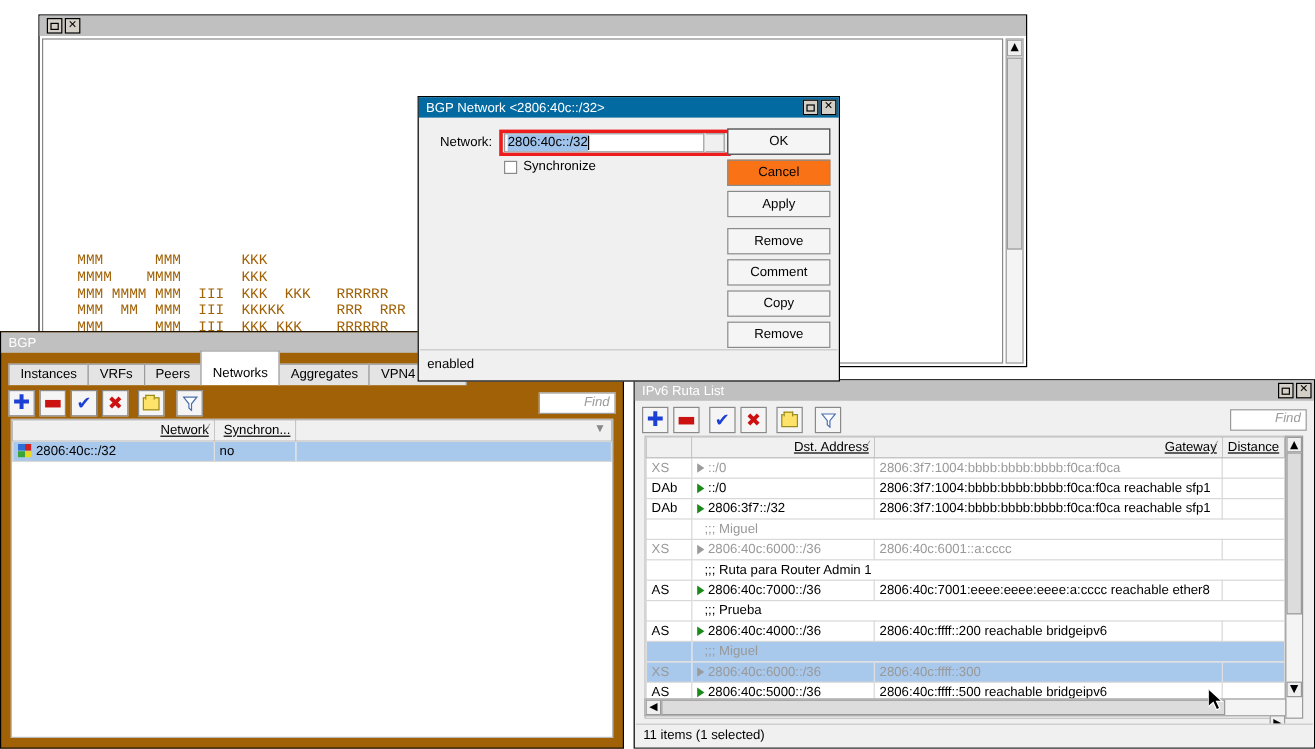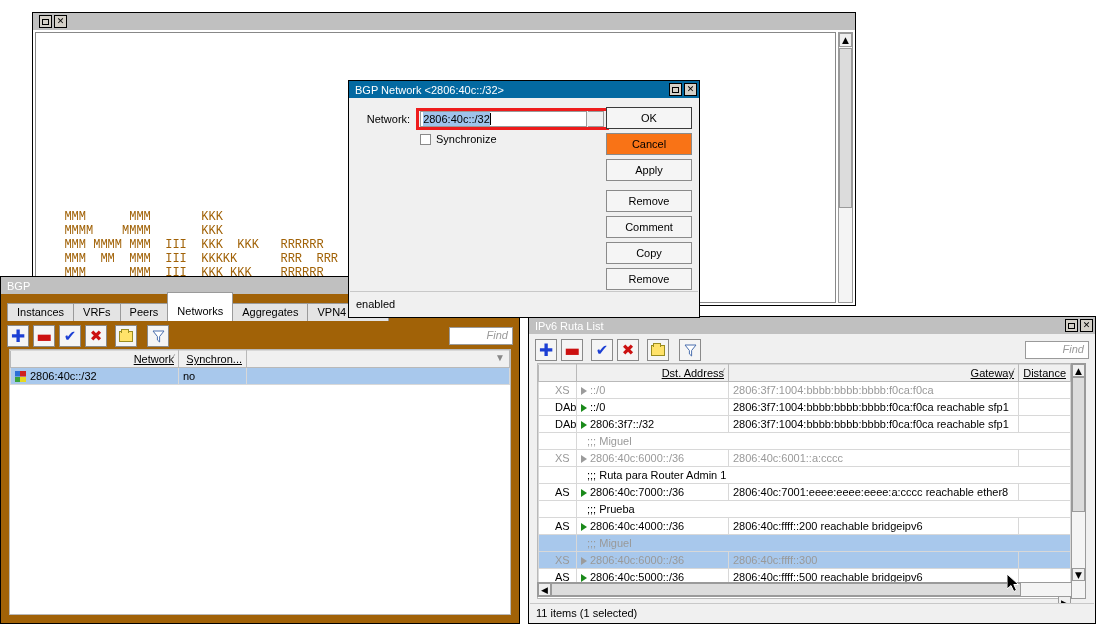--- a/index.html
+++ b/index.html
@@ -87,21 +87,21 @@
   .tbl th .sortmark { position: absolute; right: 4px; top: 1px; color: #888; font-size: 10px; }
   .tbl td {
     border: 1px solid #d8d8d8;
     padding: 0 4px;
     height: 17px;
     white-space: nowrap;
     overflow: hidden;
   }
   tr.sel td { background: #a8c8ec; }
   tr.dim td { color: #999999; }
-  td.flagcell { padding-left: 16px; }
+  td.flagcell { padding-left: 4px; }
   .arrow-ico { display:inline-block; width:0; height:0; border-left:6px solid #1a8a1a; border-top:4px solid transparent; border-bottom:4px solid transparent; vertical-align: -1px; margin-right:3px;}
   .arrow-ico.gray { border-left-color: #9b9b9b; }
   .rowicon {
     display: inline-block; width: 11px; height: 11px; vertical-align: -2px; margin-right: 4px;
     background:
       linear-gradient(to right, #2b6fd6 50%, #d02020 50%) top/100% 50% no-repeat,
       linear-gradient(to right, #3aa33a 50%, #e8d81f 50%) bottom/100% 50% no-repeat;
   }
   .statusbar {
     position: absolute; left: 1px; right: 1px; bottom: 1px;

